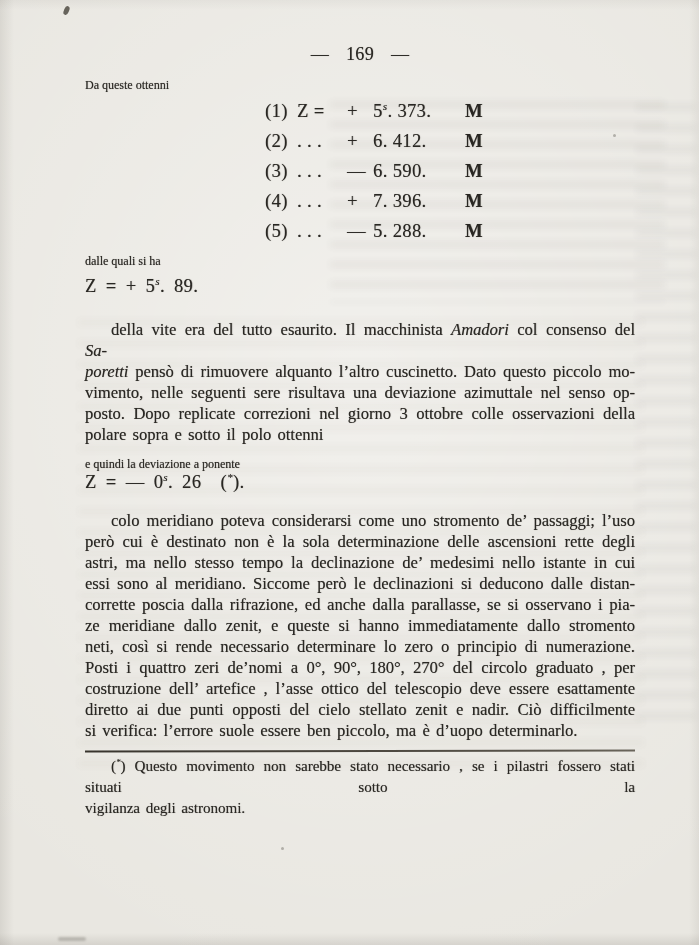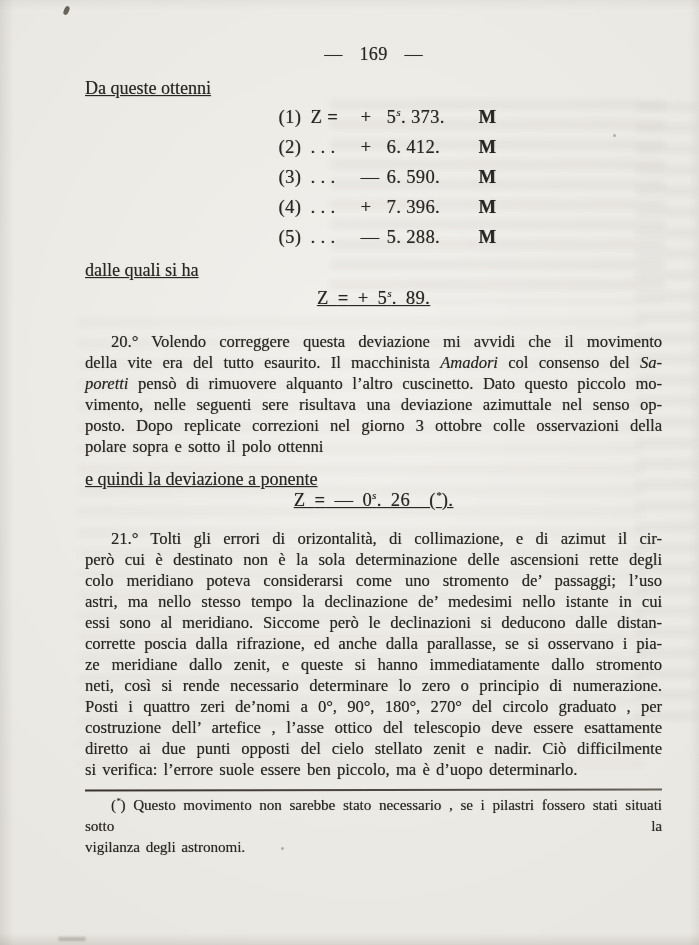--- a/index.html
+++ b/index.html
@@ -32,43 +32,43 @@
   .bleed-c {
     left:636px; top:90px; width:60px; height:640px; opacity:.8;
     background: repeating-linear-gradient(180deg, rgba(255,255,255,0) 0 13px, rgba(104,97,85,.07) 13px 21px);
   }
   .speck { position:absolute; background:#46423a; border-radius:50%; }
   .speck-1 { left:64px; top:6px;  width:5px;  height:9px; opacity:.8; transform:rotate(24deg); border-radius:45%; }
   .speck-2 { left:613px; top:134px; width:3px; height:3px; opacity:.35; }
   .speck-3 { left:281px; top:847px; width:3px; height:3px; opacity:.35; }
   .speck-4 { left:58px; top:937px; width:28px; height:4px; opacity:.25; filter:blur(1px); border-radius:2px; }
 
-  .body-col { position:relative; padding: 0 37px 0 85px; }
+  .body-col { position:relative; padding: 0 64px 0 85px; }
 
   .page-number {
     margin-top: 44px;
     text-align: center;
     font-size: 18px;
     word-spacing: 12px;
     letter-spacing: .02em;
   }
-  .plain-line { margin: 0; font-size: 18px; text-decoration: underline; }
+  .plain-line { margin: 0; font-size: 12px; }
   .intro   { margin-top: 13px; }
   .dalle   { margin-top: 3px; }
   .ponente { margin-top: 12px; }
 
   .eq-group { margin: 8px auto 0; width: max-content; transform: translateX(14px); font-size: 18.5px; }
   .eq-row  { display:flex; align-items:baseline; height: 30px; letter-spacing:.02em; }
   .eq-label{ width: 32px; }
   .eq-lead { width: 50px; }
   .eq-sign { width: 26px; }
   .eq-value{ width: 92px; }
   .eq-unit { font-weight: bold; }
 
-  .eq-center { text-align:center; font-size: 18.5px; word-spacing:.22em; letter-spacing:.02em;text-decoration:underline; }
+  .eq-center { font-size: 18.5px; word-spacing:.22em; letter-spacing:.02em; }
   .eq-z1    { margin-top: 7px; }
   .eq-delta { margin-top: 13px; }
   .eq-z2    { }
 
   .para { margin-top: 22px; font-size: 16.5px; line-height: 21px; word-spacing: .13em; }
   .para .line { text-align: justify; text-align-last: justify; }
   .para .line:last-child { text-align-last: left; }
   .para.indent-first .line:first-child { text-indent: 26px; }
   .para-21 { margin-top: 17px; }
 
@@ -139,37 +139,35 @@
         <span class="eq-value">5. 288.</span>
         <span class="eq-unit">M</span>
       </div>
       </div>
 
     <p class="plain-line dalle">dalle quali si ha</p>
 
     <div class="eq-center eq-z1">Z <b>=</b> + 5<sup>s</sup>. 89.</div>
 
     <div class="para indent-first">
-        <div class="line">20.° Volendo correggere questa deviazione mi avvidi che il movimento</div>
         <div class="line">della vite era del tutto esaurito. Il macchinista <i>Amadori</i> col consenso del <i>Sa-</i></div>
         <div class="line"><i>poretti</i> pensò di rimuovere alquanto l’altro cuscinetto. Dato questo piccolo mo-</div>
         <div class="line">vimento, nelle seguenti sere risultava una deviazione azimuttale nel senso op-</div>
         <div class="line">posto. Dopo replicate correzioni nel giorno 3 ottobre colle osservazioni della</div>
         <div class="line">polare sopra e sotto il polo ottenni</div>
       </div>
 
 
     <p class="plain-line ponente">e quindi la deviazione a ponente</p>
 
     <div class="eq-center eq-z2">Z <b>=</b> — 0<sup>s</sup>. 26  (<sup>*</sup>).</div>
 
     <div class="para indent-first para-21">
-        <div class="line">21.° Tolti gli errori di orizontalità, di collimazione, e di azimut il cir-</div>
+        <div class="line">colo meridiano poteva considerarsi come uno stromento de’ passaggi; l’uso</div>
         <div class="line">però cui è destinato non è la sola determinazione delle ascensioni rette degli</div>
-        <div class="line">colo meridiano poteva considerarsi come uno stromento de’ passaggi; l’uso</div>
         <div class="line">astri, ma nello stesso tempo la declinazione de’ medesimi nello istante in cui</div>
         <div class="line">essi sono al meridiano. Siccome però le declinazioni si deducono dalle distan-</div>
         <div class="line">corrette poscia dalla rifrazione, ed anche dalla parallasse, se si osservano i pia-</div>
         <div class="line">ze meridiane dallo zenit, e queste si hanno immediatamente dallo stromento</div>
         <div class="line">neti, così si rende necessario determinare lo zero o principio di numerazione.</div>
         <div class="line">Posti i quattro zeri de’nomi a 0°, 90°, 180°, 270° del circolo graduato , per</div>
         <div class="line">costruzione dell’ artefice , l’asse ottico del telescopio deve essere esattamente</div>
         <div class="line">diretto ai due punti opposti del cielo stellato zenit e nadir. Ciò difficilmente</div>
         <div class="line">si verifica: l’errore suole essere ben piccolo, ma è d’uopo determinarlo.</div>
       </div>

